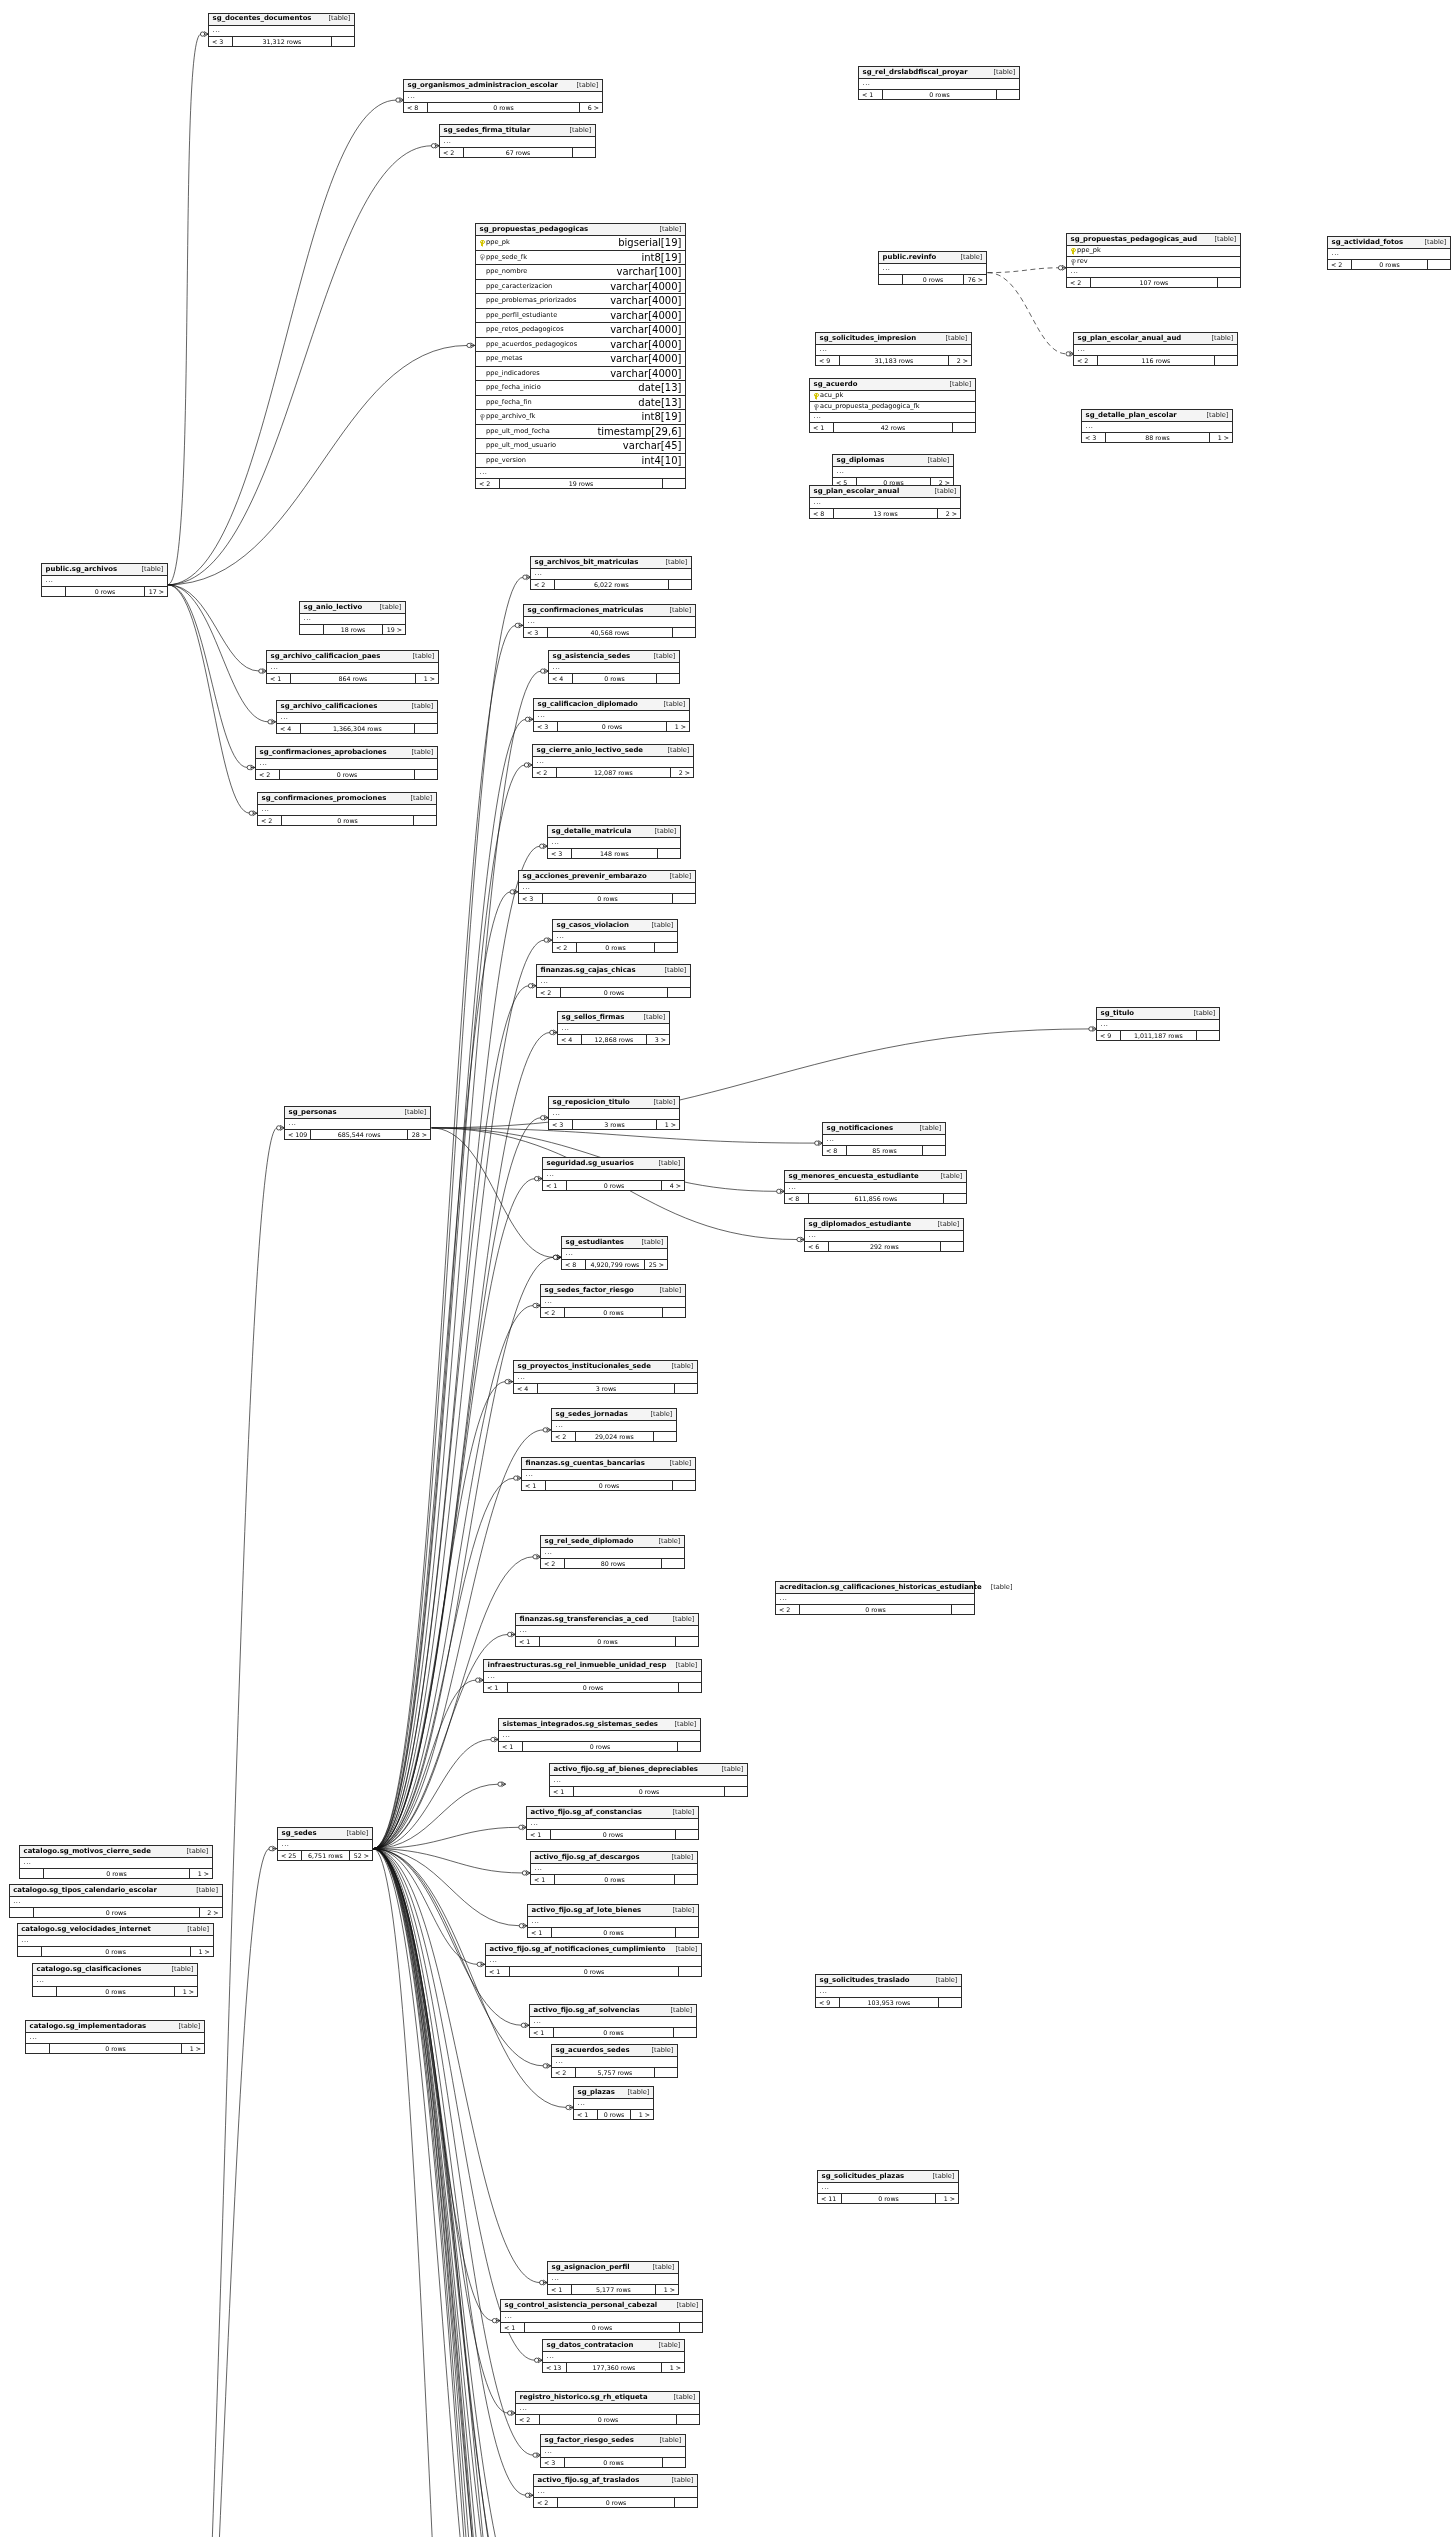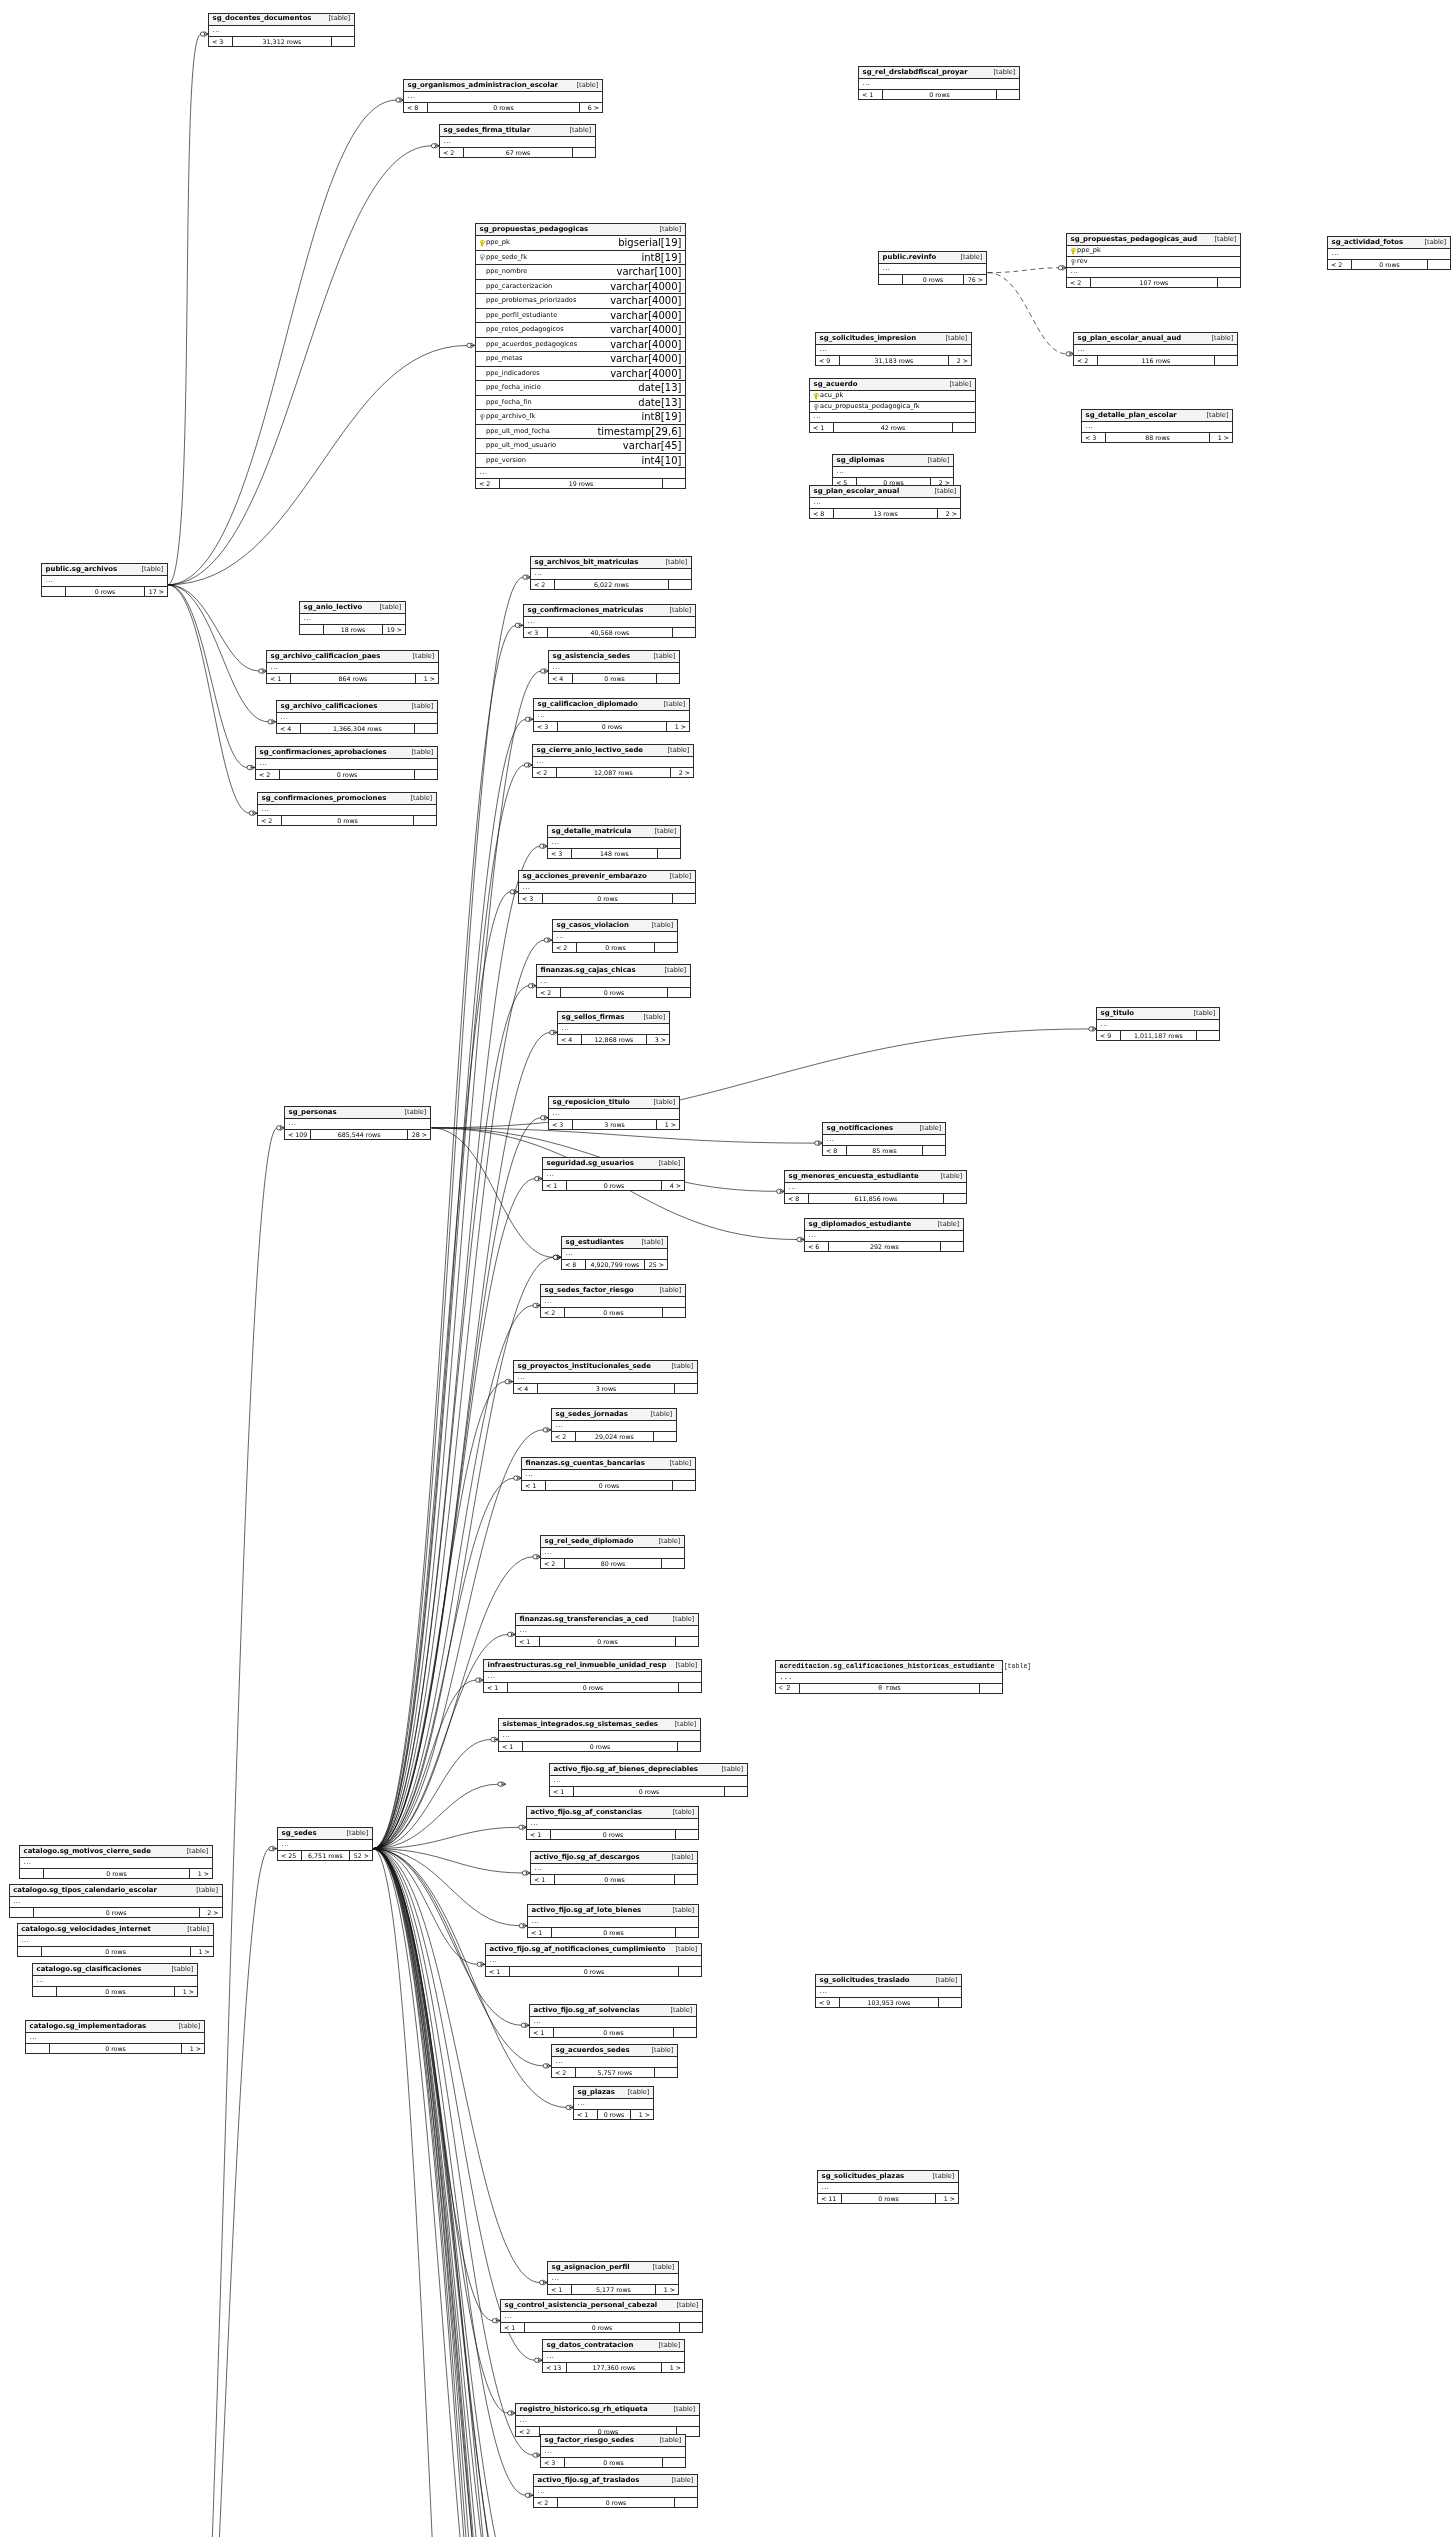--- a/index.html
+++ b/index.html
@@ -1178,21 +1178,21 @@
           <span class="tname">sg_datos_contratacion</span>
           <span class="ttype">[table]</span>
         </div>
         <div class="ellipsis">...</div>
         <div class="foot">
           <div class="f-left">&lt; 13</div>
           <div class="f-mid">177,360 rows</div>
           <div class="f-right">1 &gt;</div>
         </div>
       </div>
-      <div class="tbl" style="left: 515px; top: 2391px; width: 185px; margin-top: 12px;">
+      <div class="tbl" style="left: 515px; top: 2391px; width: 185px;">
         <div class="hdr">
           <span class="tname">registro_historico.sg_rh_etiqueta</span>
           <span class="ttype">[table]</span>
         </div>
         <div class="ellipsis">...</div>
         <div class="foot">
           <div class="f-left">&lt; 2</div>
           <div class="f-mid">0 rows</div>
           <div class="f-right"></div>
         </div>
@@ -1250,21 +1250,21 @@
           <span class="tname">sg_diplomados_estudiante</span>
           <span class="ttype">[table]</span>
         </div>
         <div class="ellipsis">...</div>
         <div class="foot">
           <div class="f-left">&lt; 6</div>
           <div class="f-mid">292 rows</div>
           <div class="f-right"></div>
         </div>
       </div>
-      <div class="tbl" style="left: 775px; top: 1660px; width: 228px; font-family: Liberation Mono, monospace;">
+      <div class="tbl" style="left: 775px; top: 1581px; width: 200px;">
         <div class="hdr">
           <span class="tname">acreditacion.sg_calificaciones_historicas_estudiante</span>
           <span class="ttype">[table]</span>
         </div>
         <div class="ellipsis">...</div>
         <div class="foot">
           <div class="f-left">&lt; 2</div>
           <div class="f-mid">0 rows</div>
           <div class="f-right"></div>
         </div>

